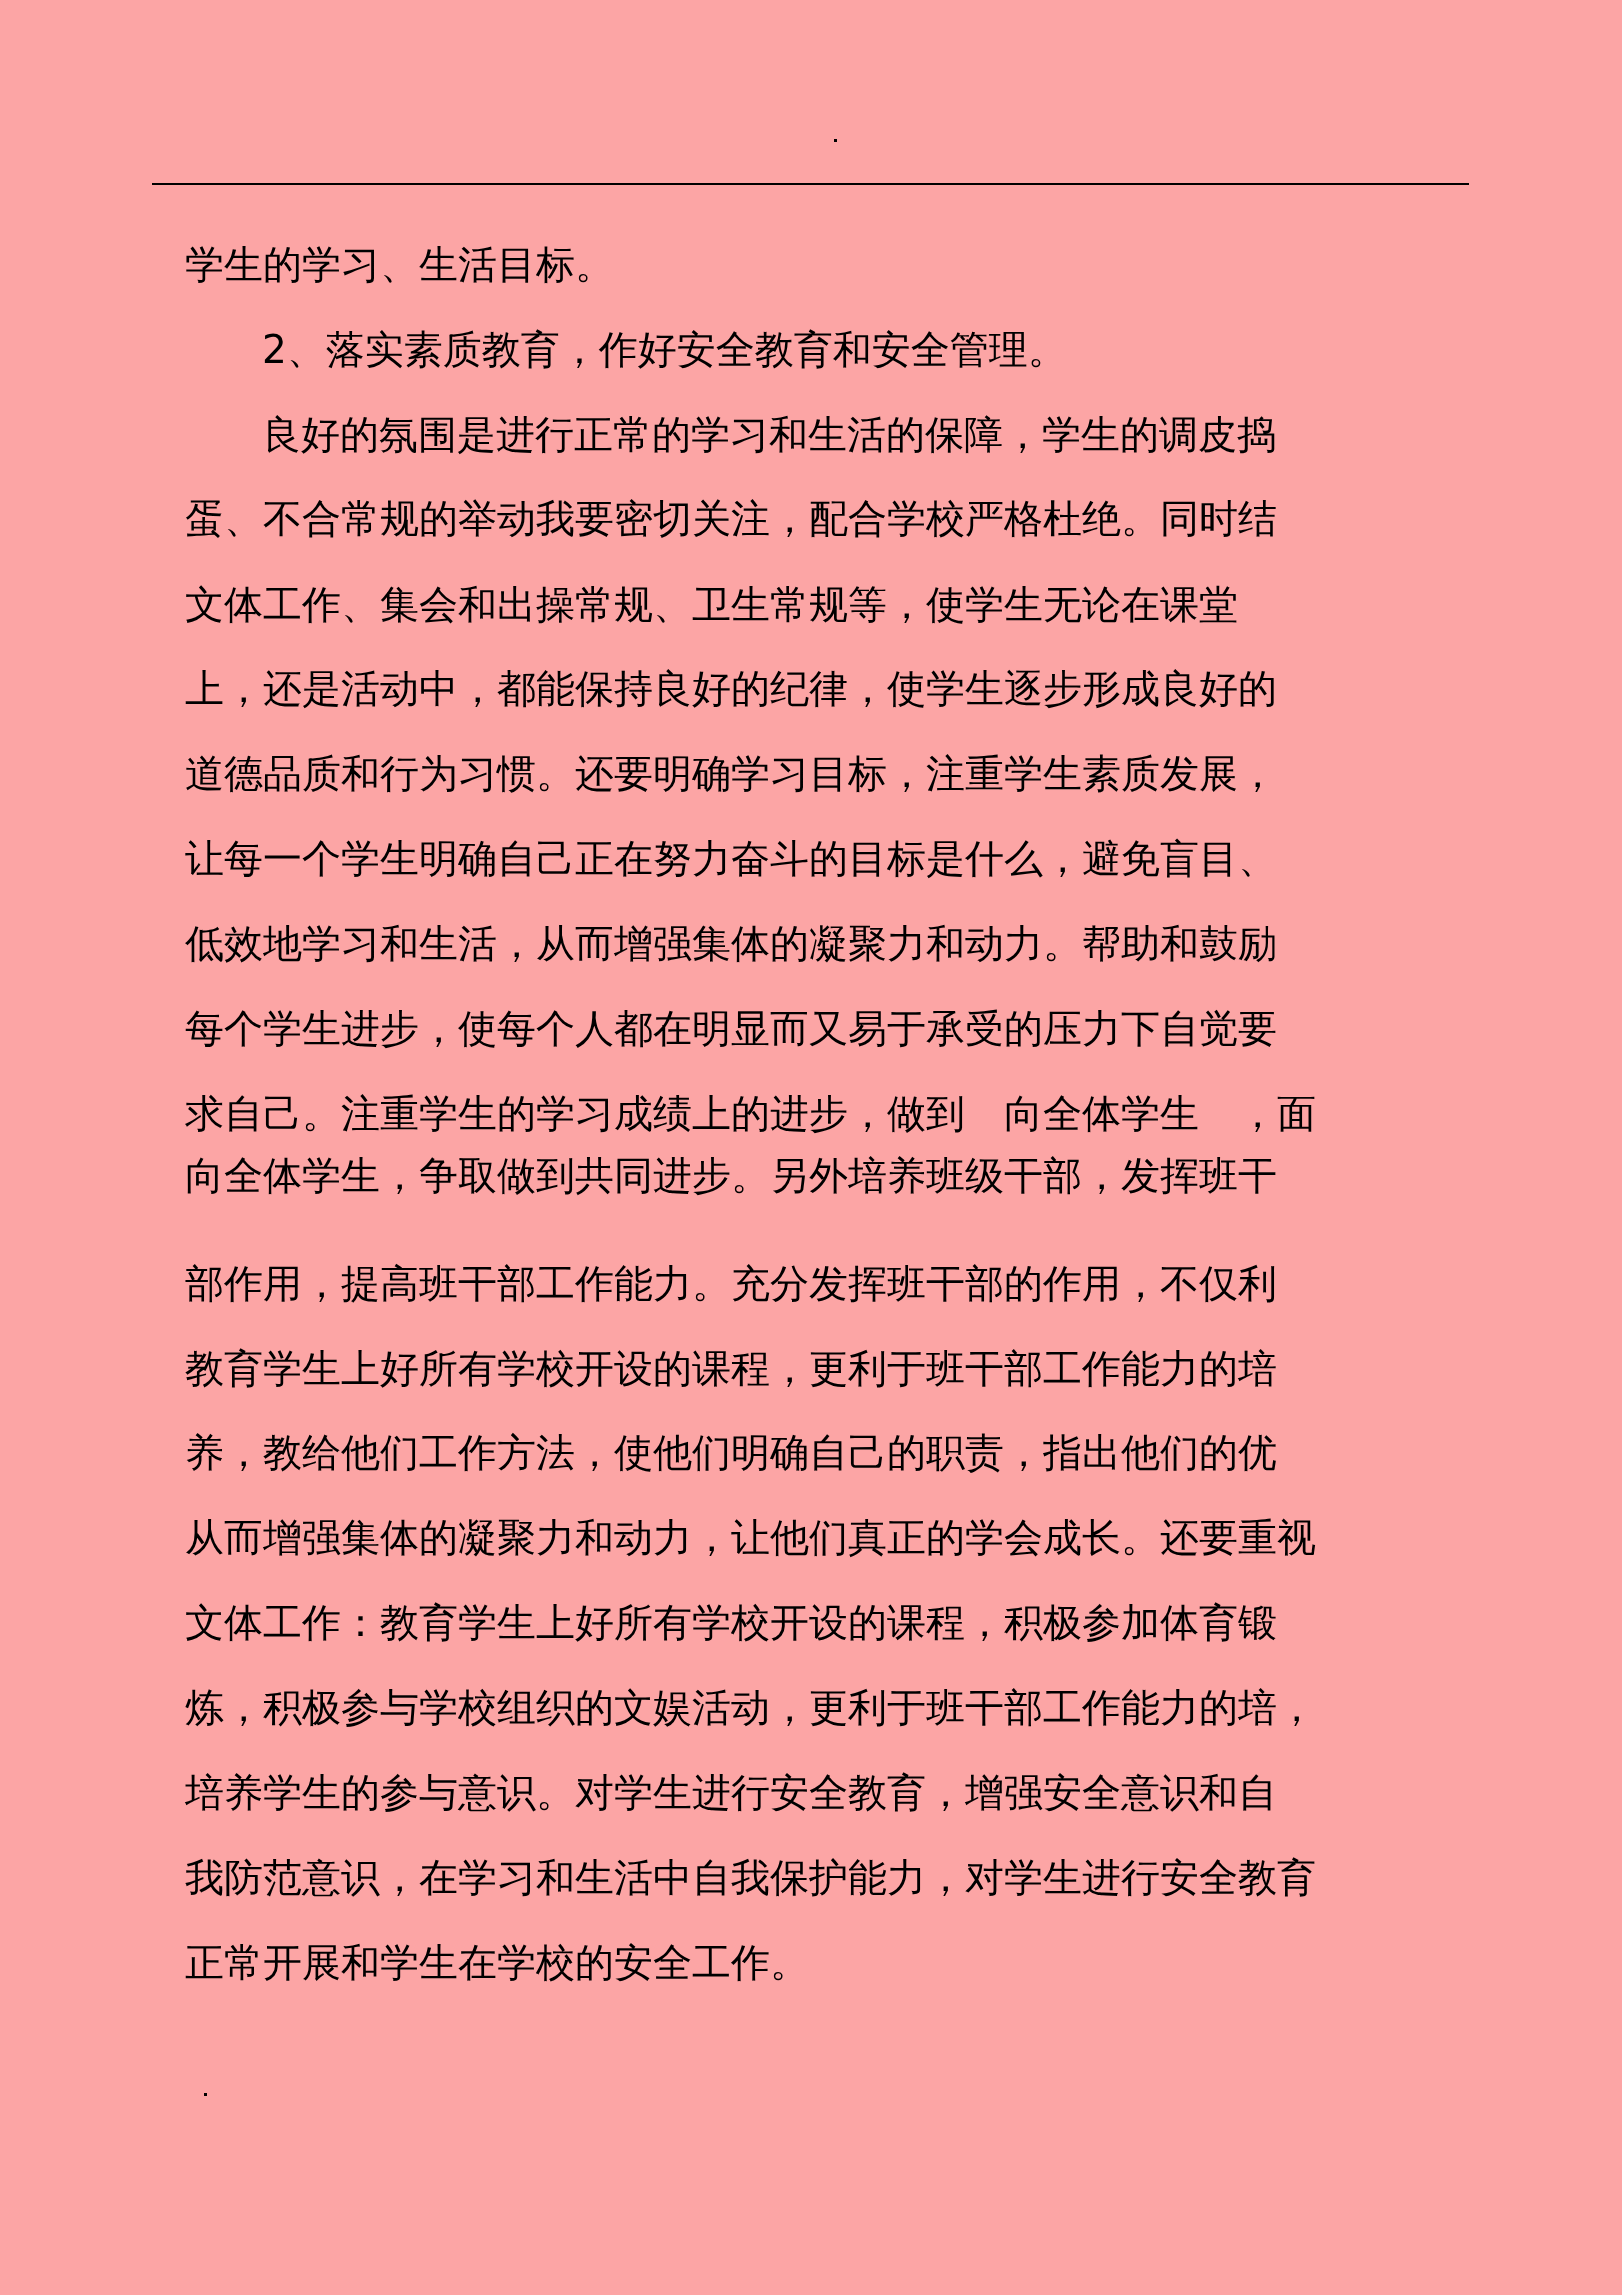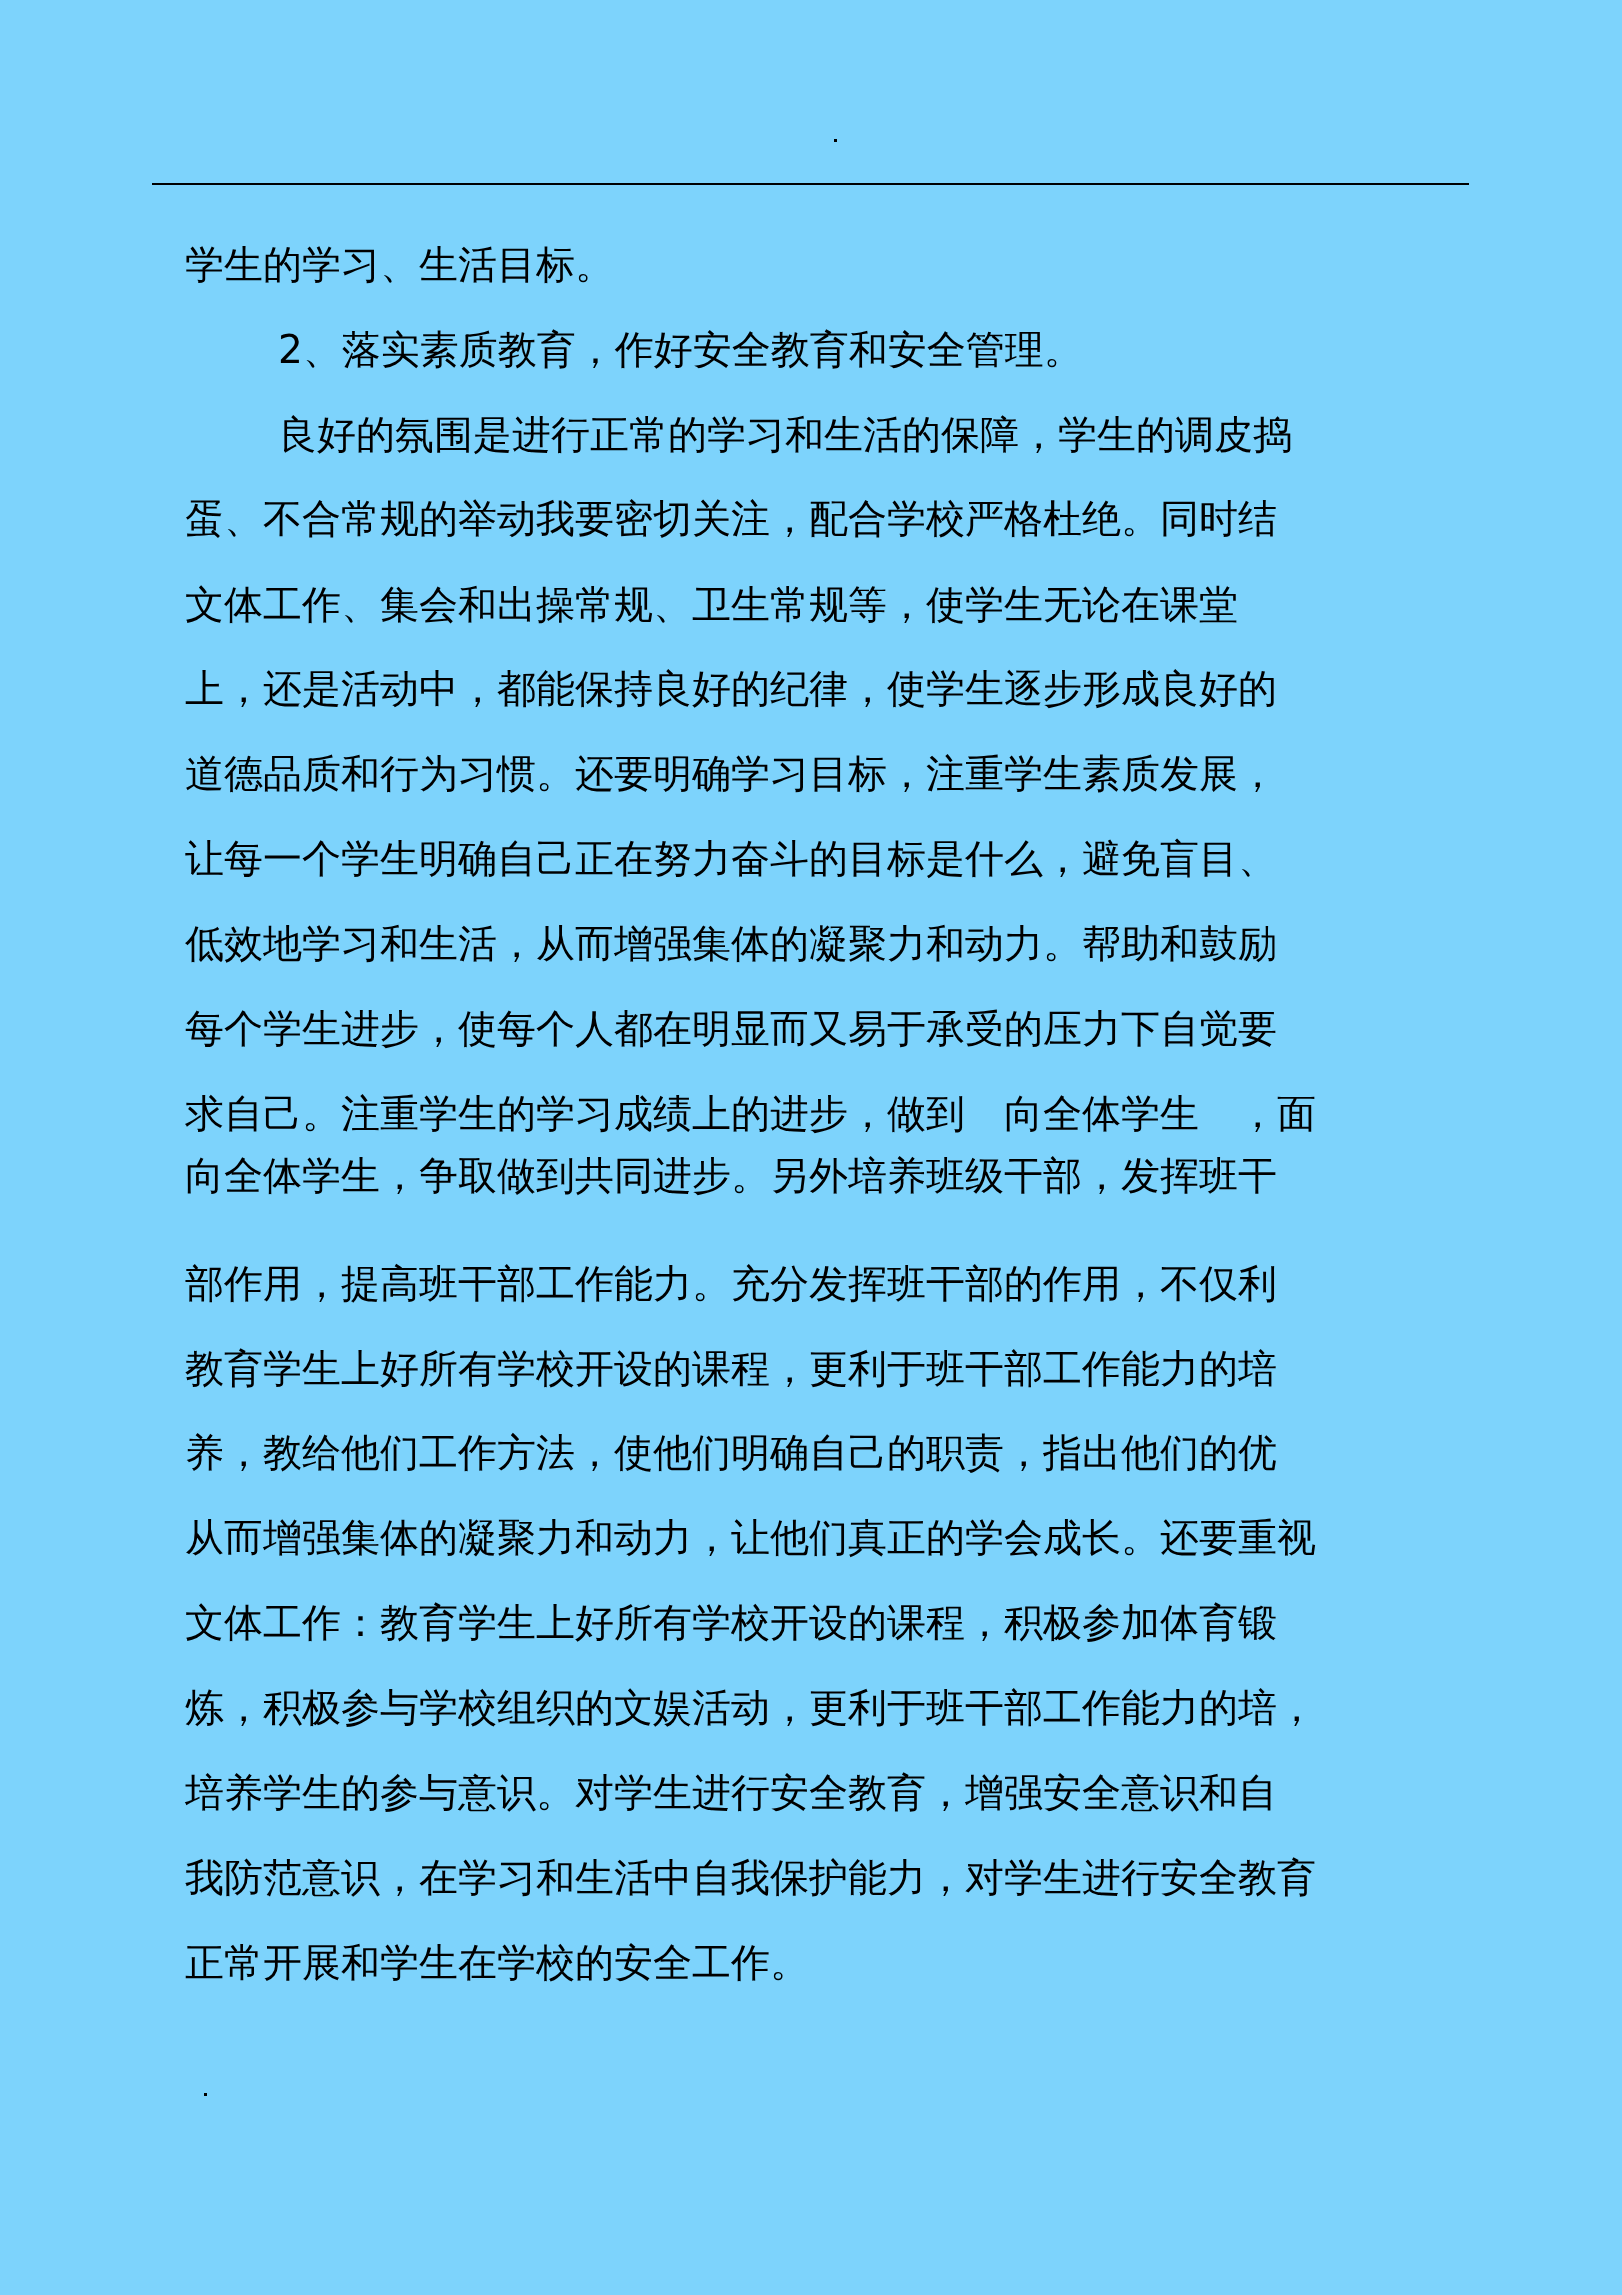--- a/index.html
+++ b/index.html
@@ -13,21 +13,21 @@
       position: relative;
       overflow: hidden;
       font-family: "DejaVu Sans", "Liberation Sans", sans-serif;
       color: #000000;
     }
     .page {
       position: absolute;
       left: 0; top: 0;
       width: 1622px;
       height: 2295px;
-      background: #7dd3fc;
+      background: #fca5a5;
     }
     .header-dot {
       position: absolute;
       left: 834px;
       top: 139px;
       width: 3.3px;
       height: 3.3px;
       background: #000000;
     }
     .header-rule {
@@ -55,21 +55,21 @@
     .line {
       position: absolute;
       left: 185px;
       height: 49px;
       line-height: 49px;
       font-size: 39px;
       white-space: nowrap;
       letter-spacing: 0px;
     }
     .line.indent {
-      left: 278px;
+      left: 262px;
     }
   </style>
 </head>
 <body>
 
 <div class="page">
   <div class="header-dot"></div>
   <div class="header-rule"></div>
 
   <div class="body-text">

